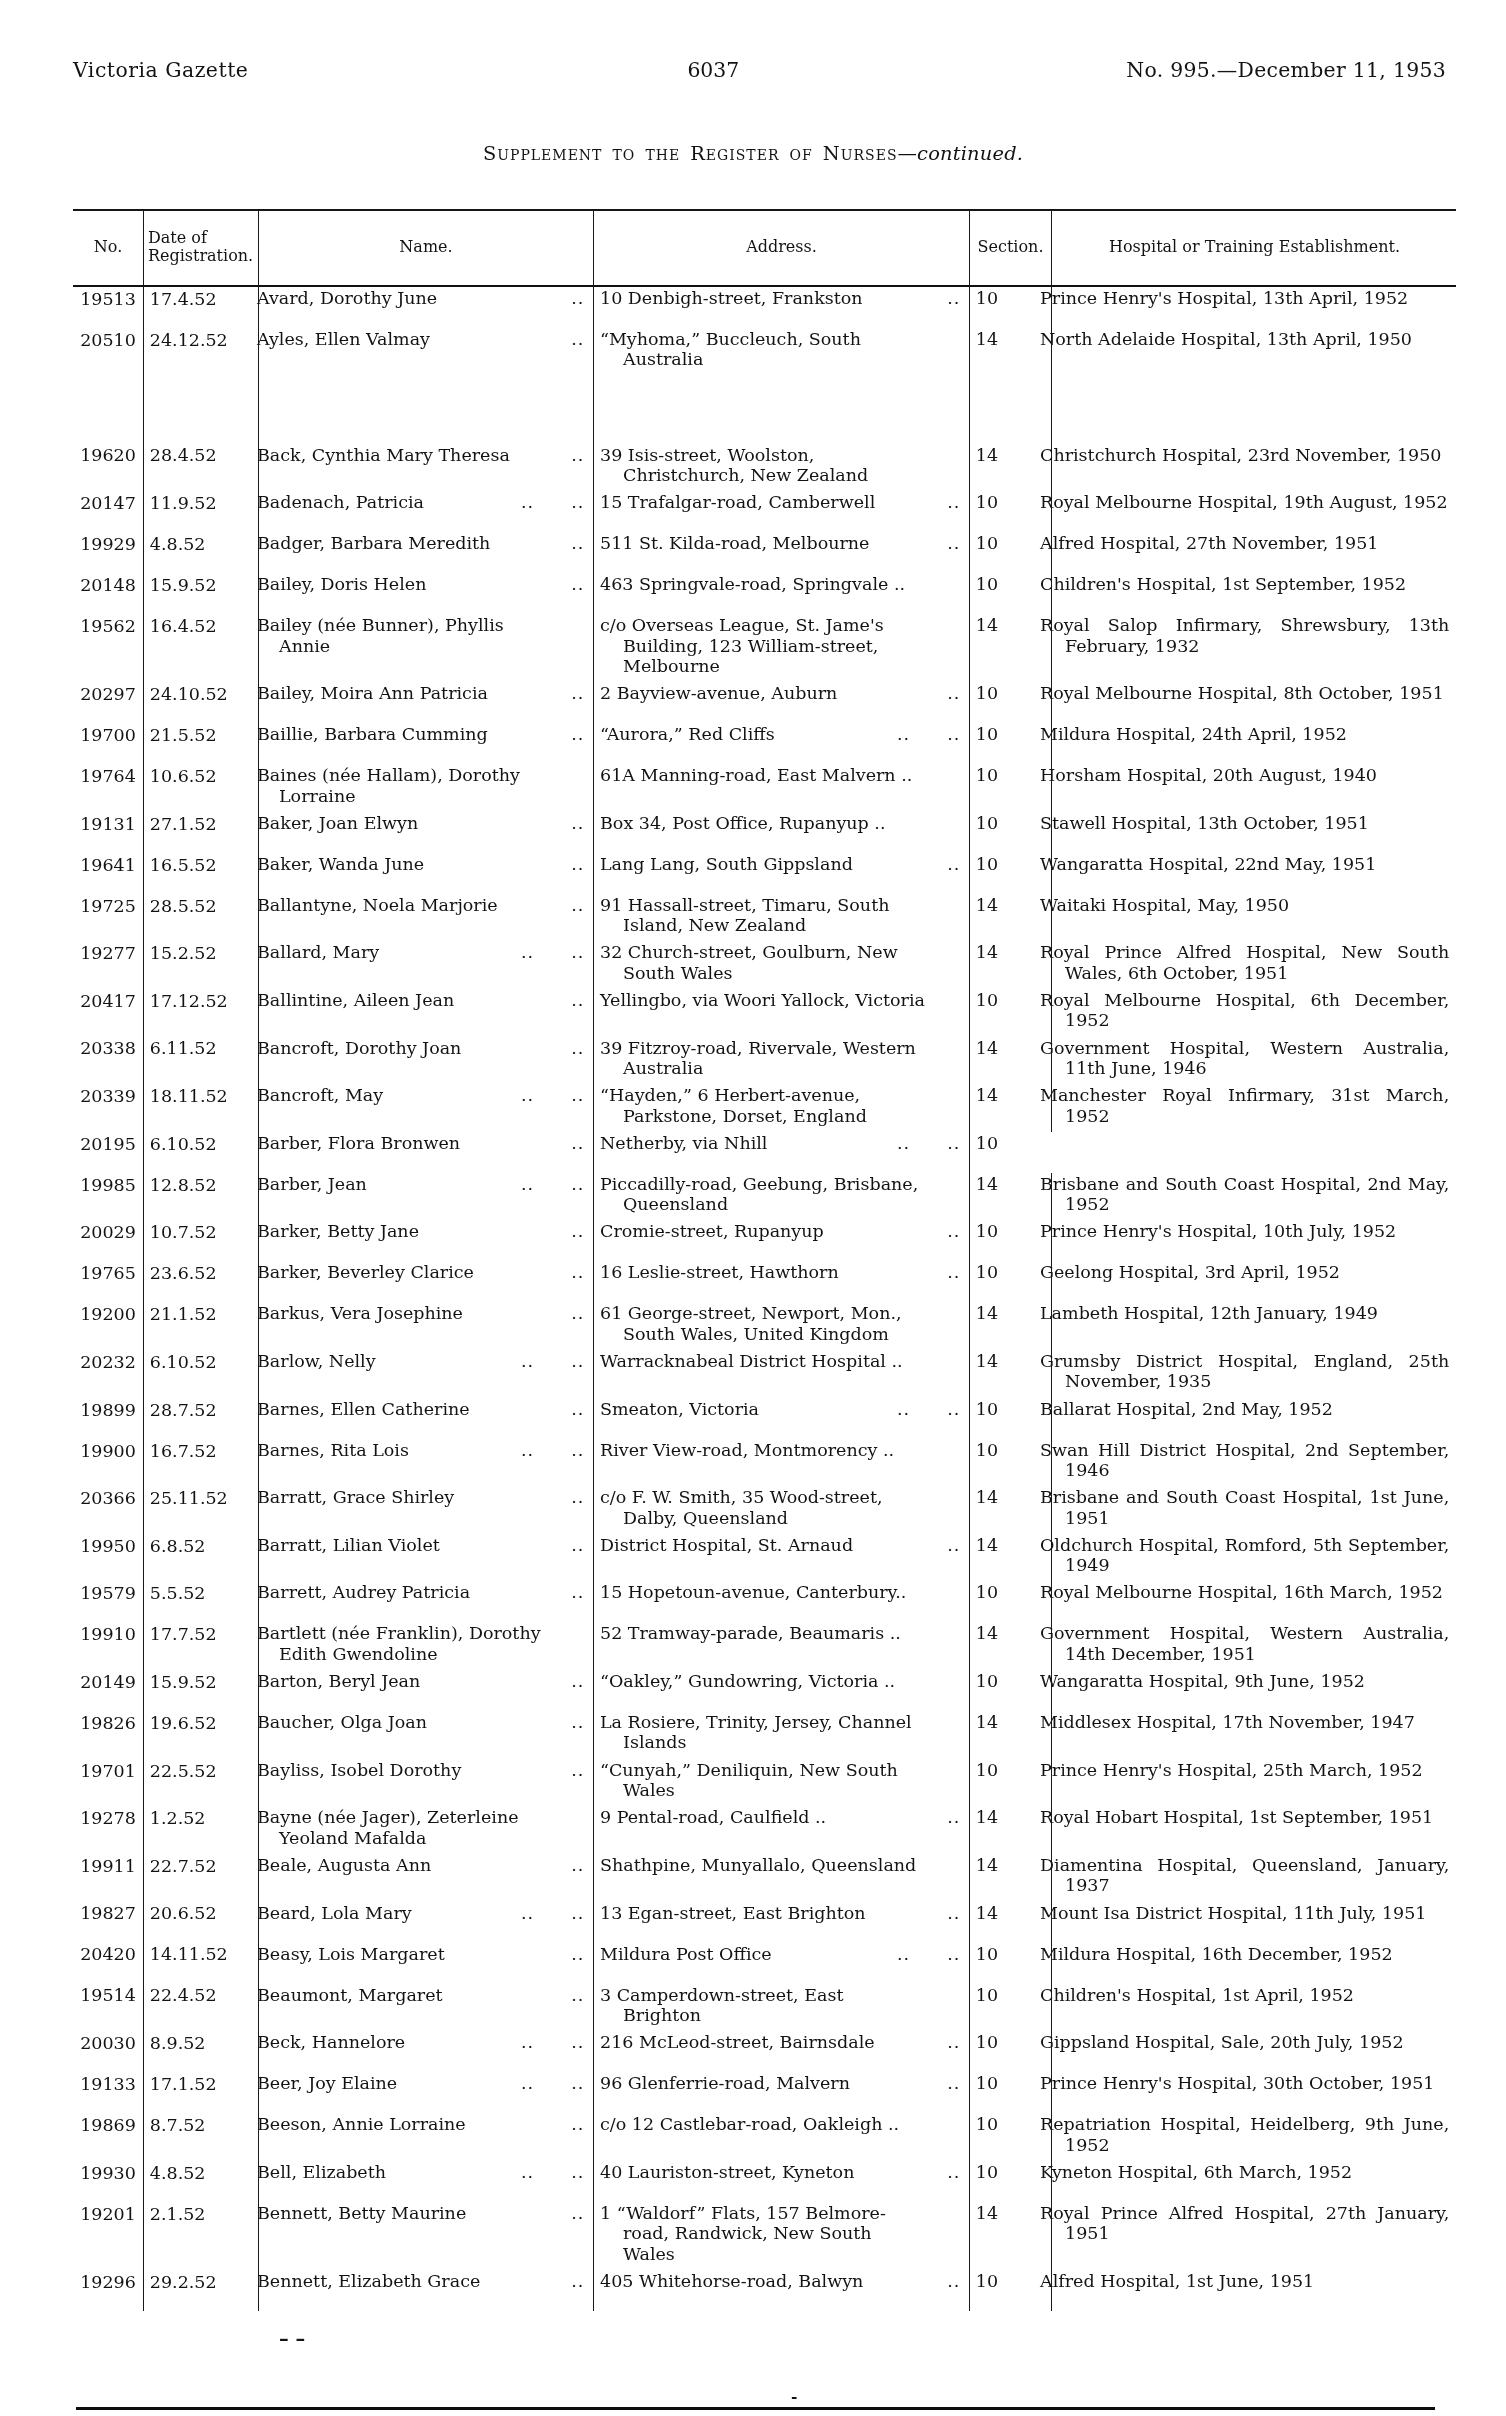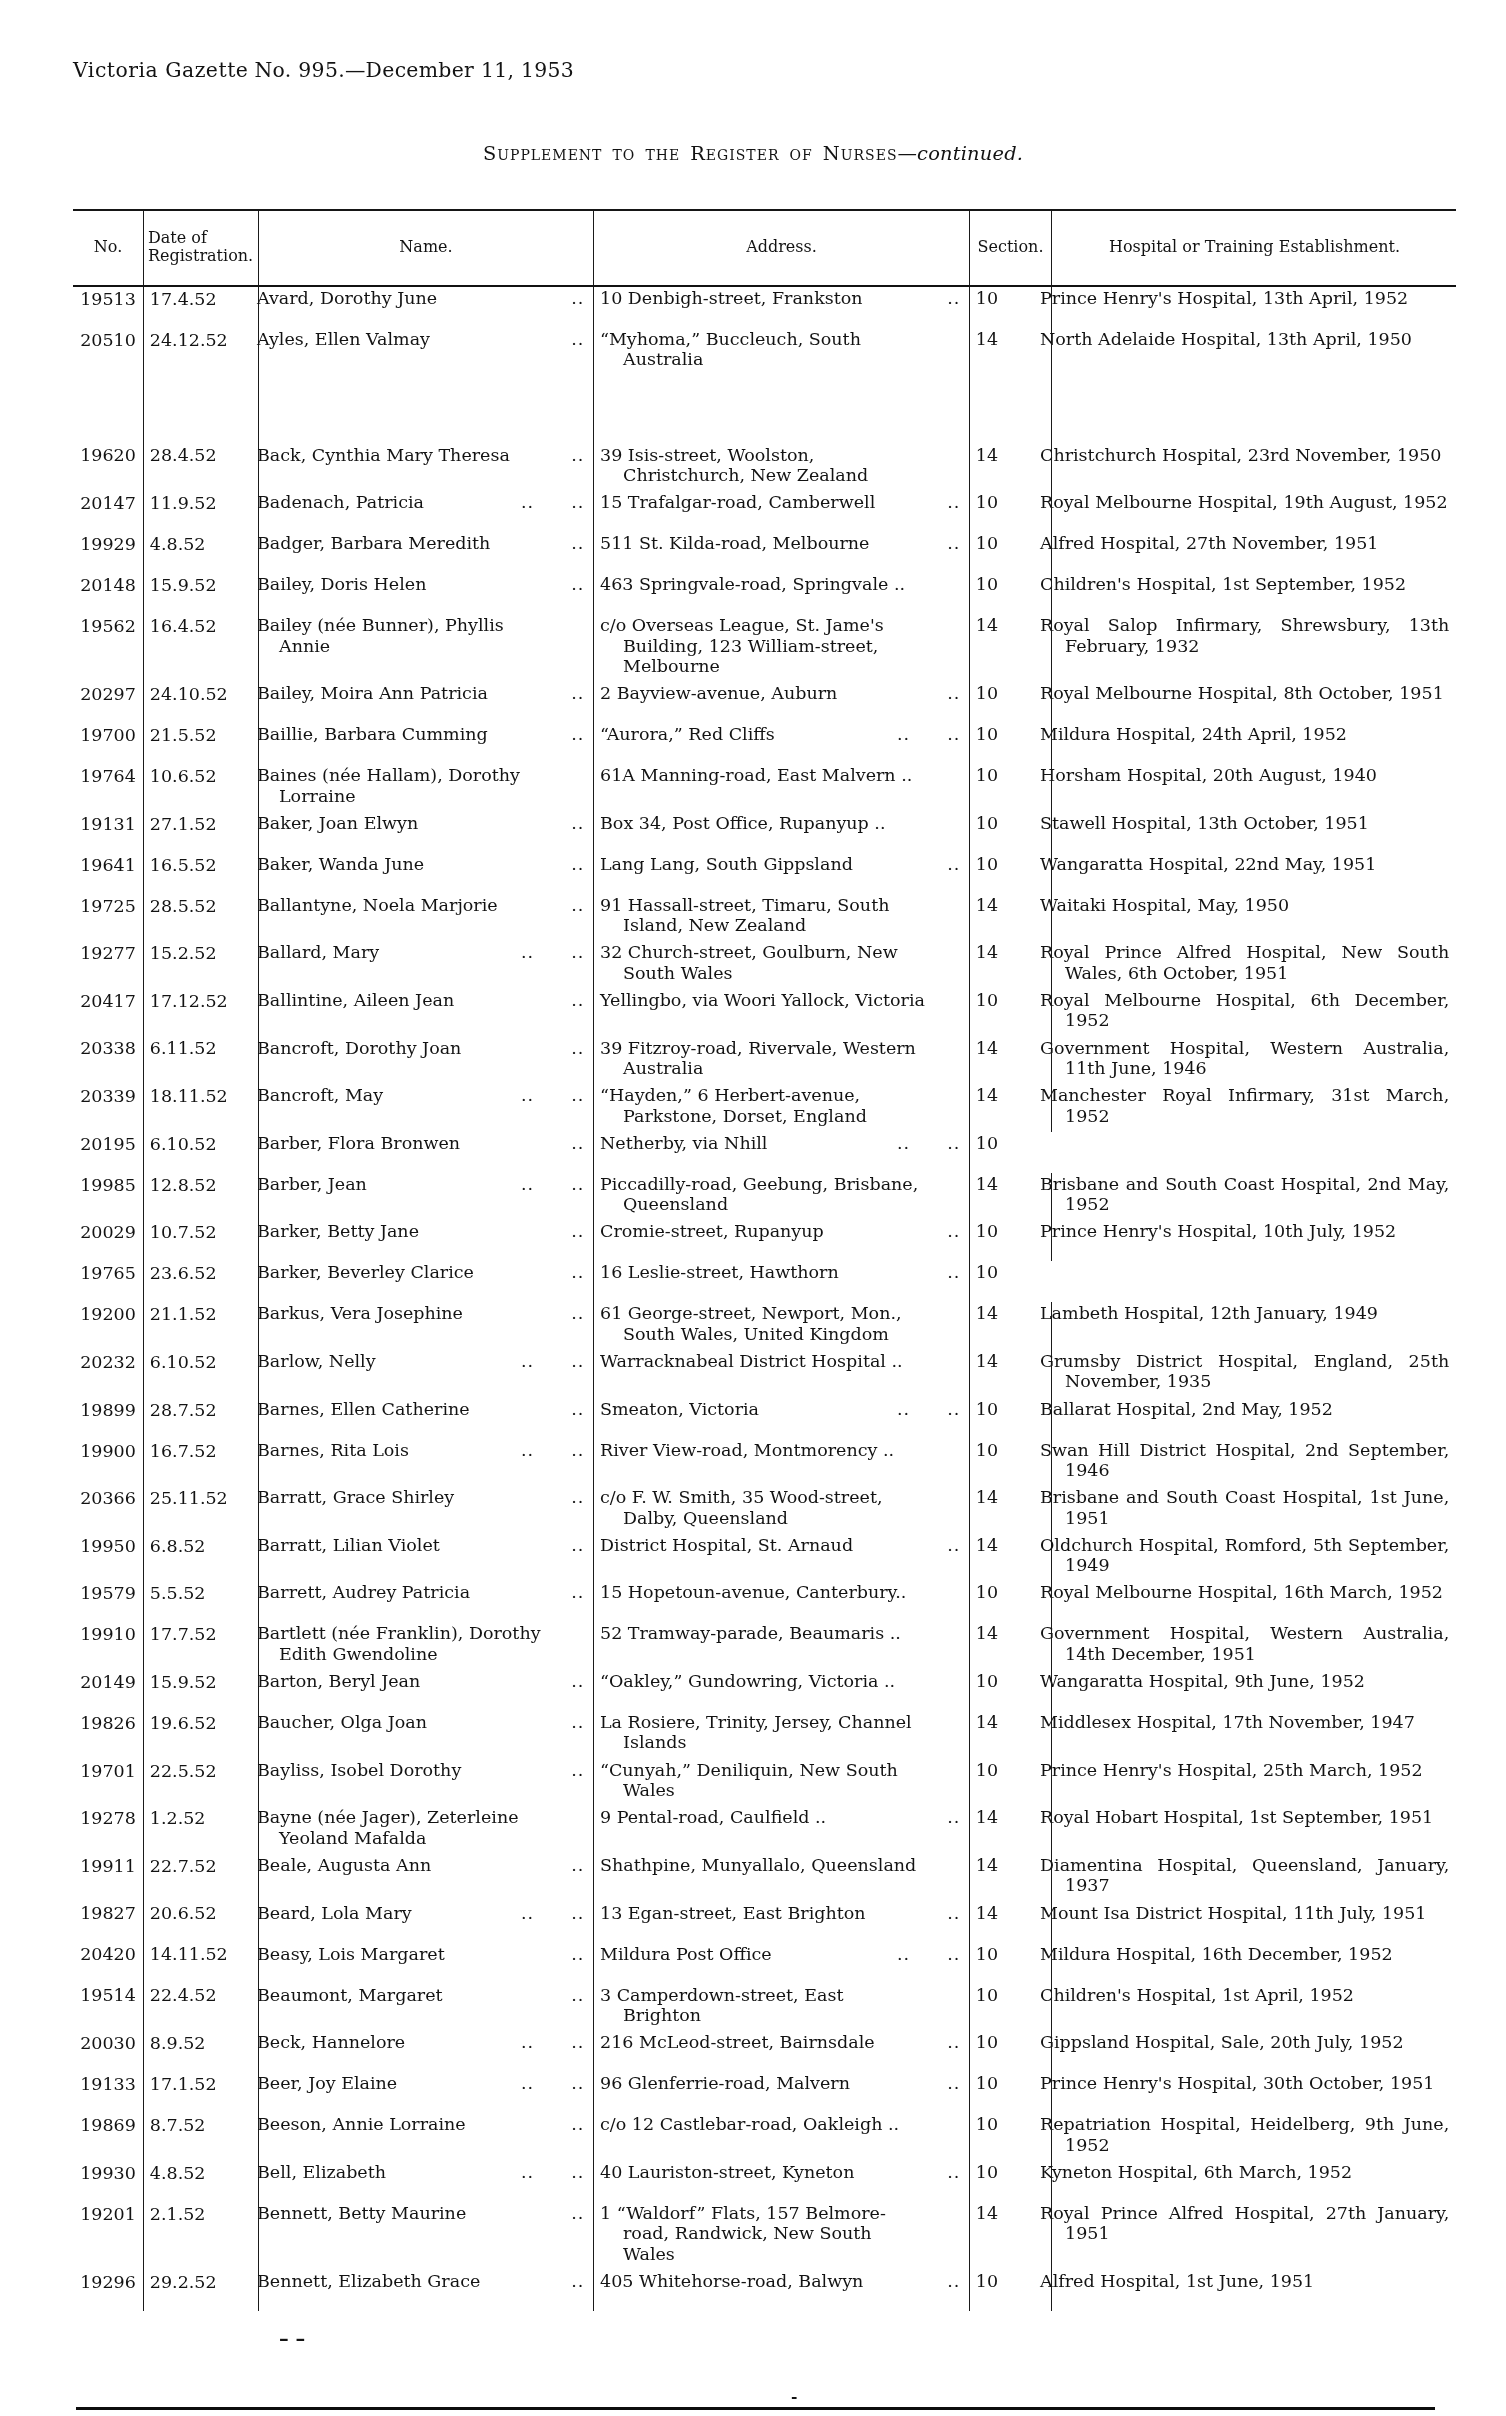--- a/index.html
+++ b/index.html
@@ -72,20 +72,21 @@
     background:#0d0d0d;
   }
   .mark1{position:absolute;top:2327px;left:279px;font-size:19.4px;font-weight:bold;}
   .mark2{position:absolute;top:2387px;left:791px;font-size:15.5px;font-weight:bold;}
 </style>
 </head>
 <body>
 
 <div class="page-head">
   <span class="ph-left">Victoria Gazette</span>
+  <span class="ph-center">6037</span>
   <span class="ph-right">No. 995.—December 11, 1953</span>
 </div>
 
 <div class="subtitle">
   <span class="sc">Supplement to the Register of Nurses</span><i>—continued.</i>
 </div>
 
 <div class="reg-table">
   <div class="cols thead">
     <div class="c">No.</div>
@@ -254,20 +255,21 @@
         <div class="c addr">Cromie-street, Rupanyup<span class="dots">..</span></div>
         <div class="c sec">10</div>
         <div class="c hosp">Prince Henry's Hospital, 10th July, 1952</div>
       </div>
       <div class="cols row">
         <div class="c no">19765</div>
         <div class="c date">23.6.52</div>
         <div class="c name">Barker, Beverley Clarice<span class="dots">..</span></div>
         <div class="c addr">16 Leslie-street, Hawthorn<span class="dots">..</span></div>
         <div class="c sec">10</div>
+        <div class="c hosp">Geelong Hospital, 3rd April, 1952</div>
       </div>
       <div class="cols row">
         <div class="c no">19200</div>
         <div class="c date">21.1.52</div>
         <div class="c name">Barkus, Vera Josephine<span class="dots">..</span></div>
         <div class="c addr">61 George-street, Newport, Mon., South Wales, United Kingdom</div>
         <div class="c sec">14</div>
         <div class="c hosp">Lambeth Hospital, 12th January, 1949</div>
       </div>
       <div class="cols row">

